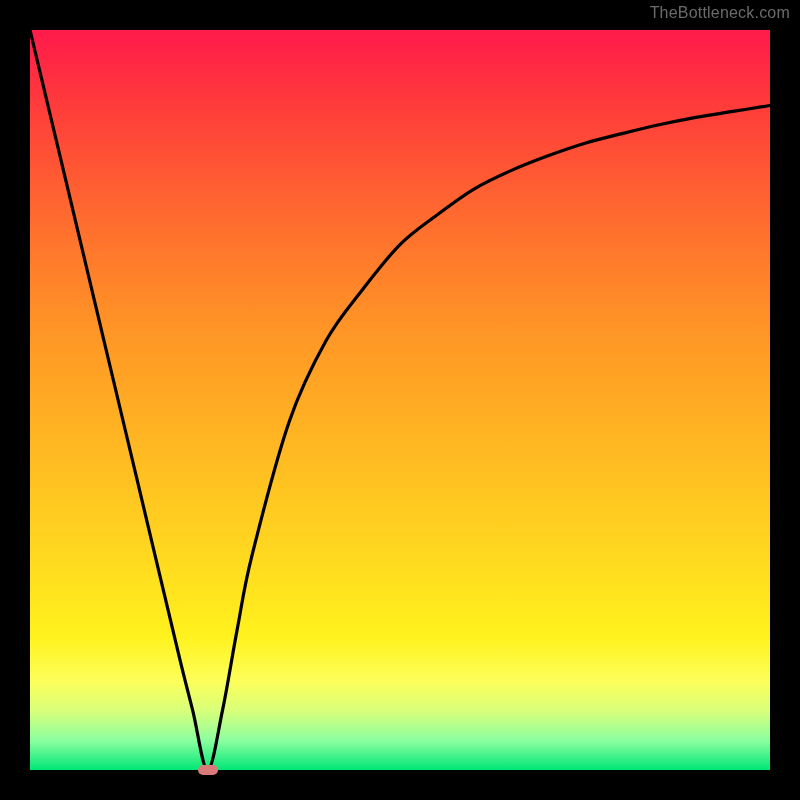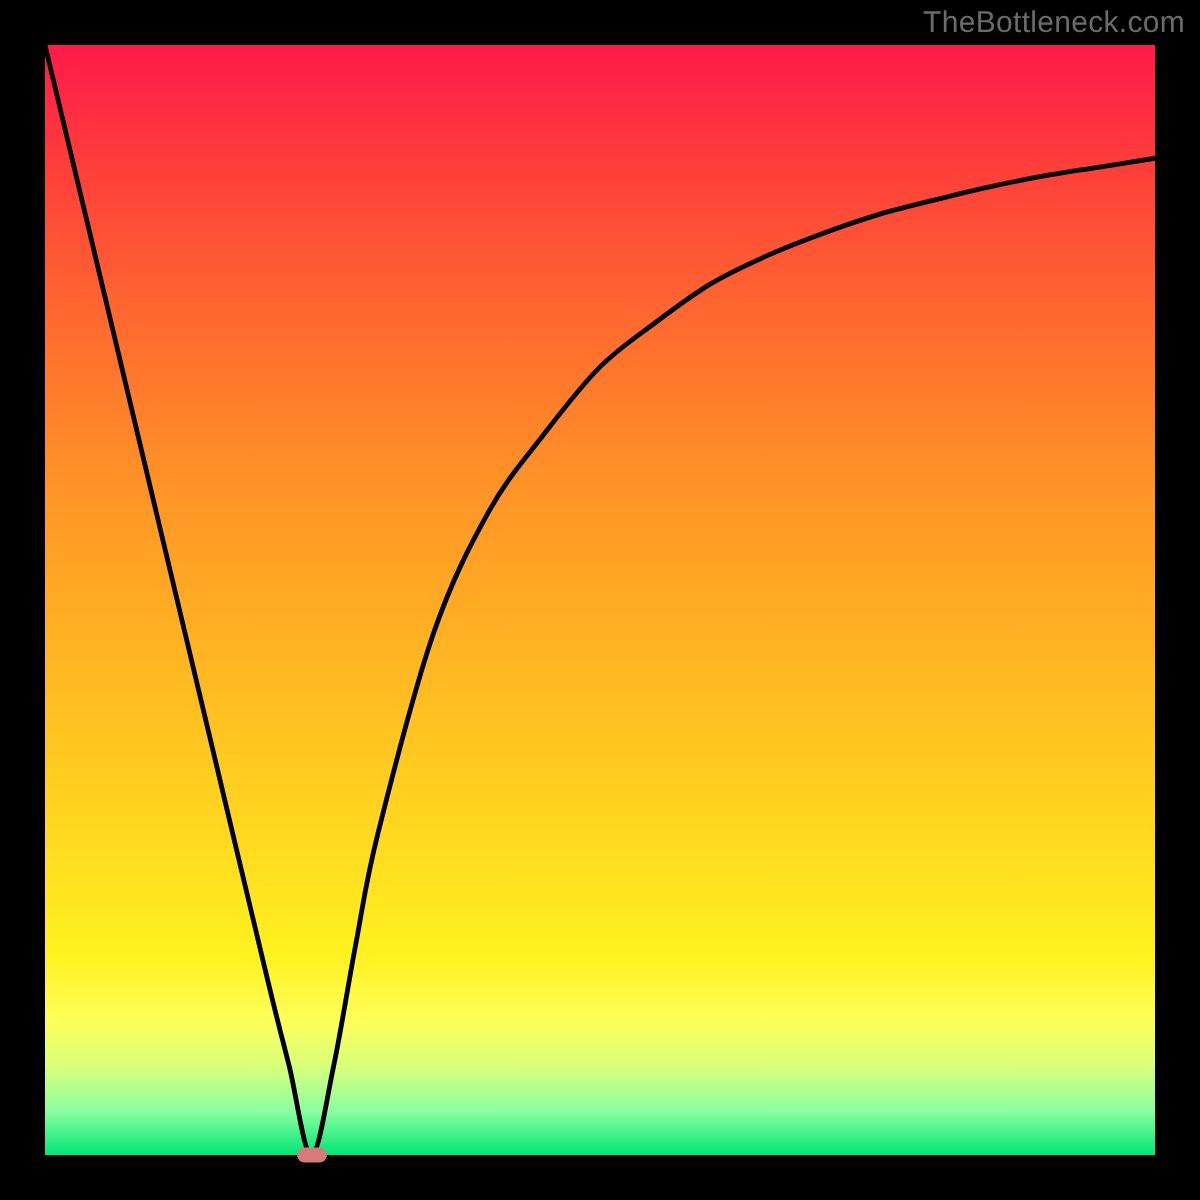--- a/index.html
+++ b/index.html
@@ -51,21 +51,21 @@
     height: 10px;
     border-radius: 5px;
     background: #d97a7a;
     transform: translate(-50%, -50%);
   }
   .watermark {
     position: absolute;
     top: 4px;
     right: 10px;
     color: #6b6b6b;
-    font-size: 20px;
+    font-size: 16px;
     font-weight: 500;
     letter-spacing: 0.2px;
     user-select: none;
   }
 </style>
 </head>
 <body>
 
 <div class="frame">
   <div class="watermark">TheBottleneck.com</div>

